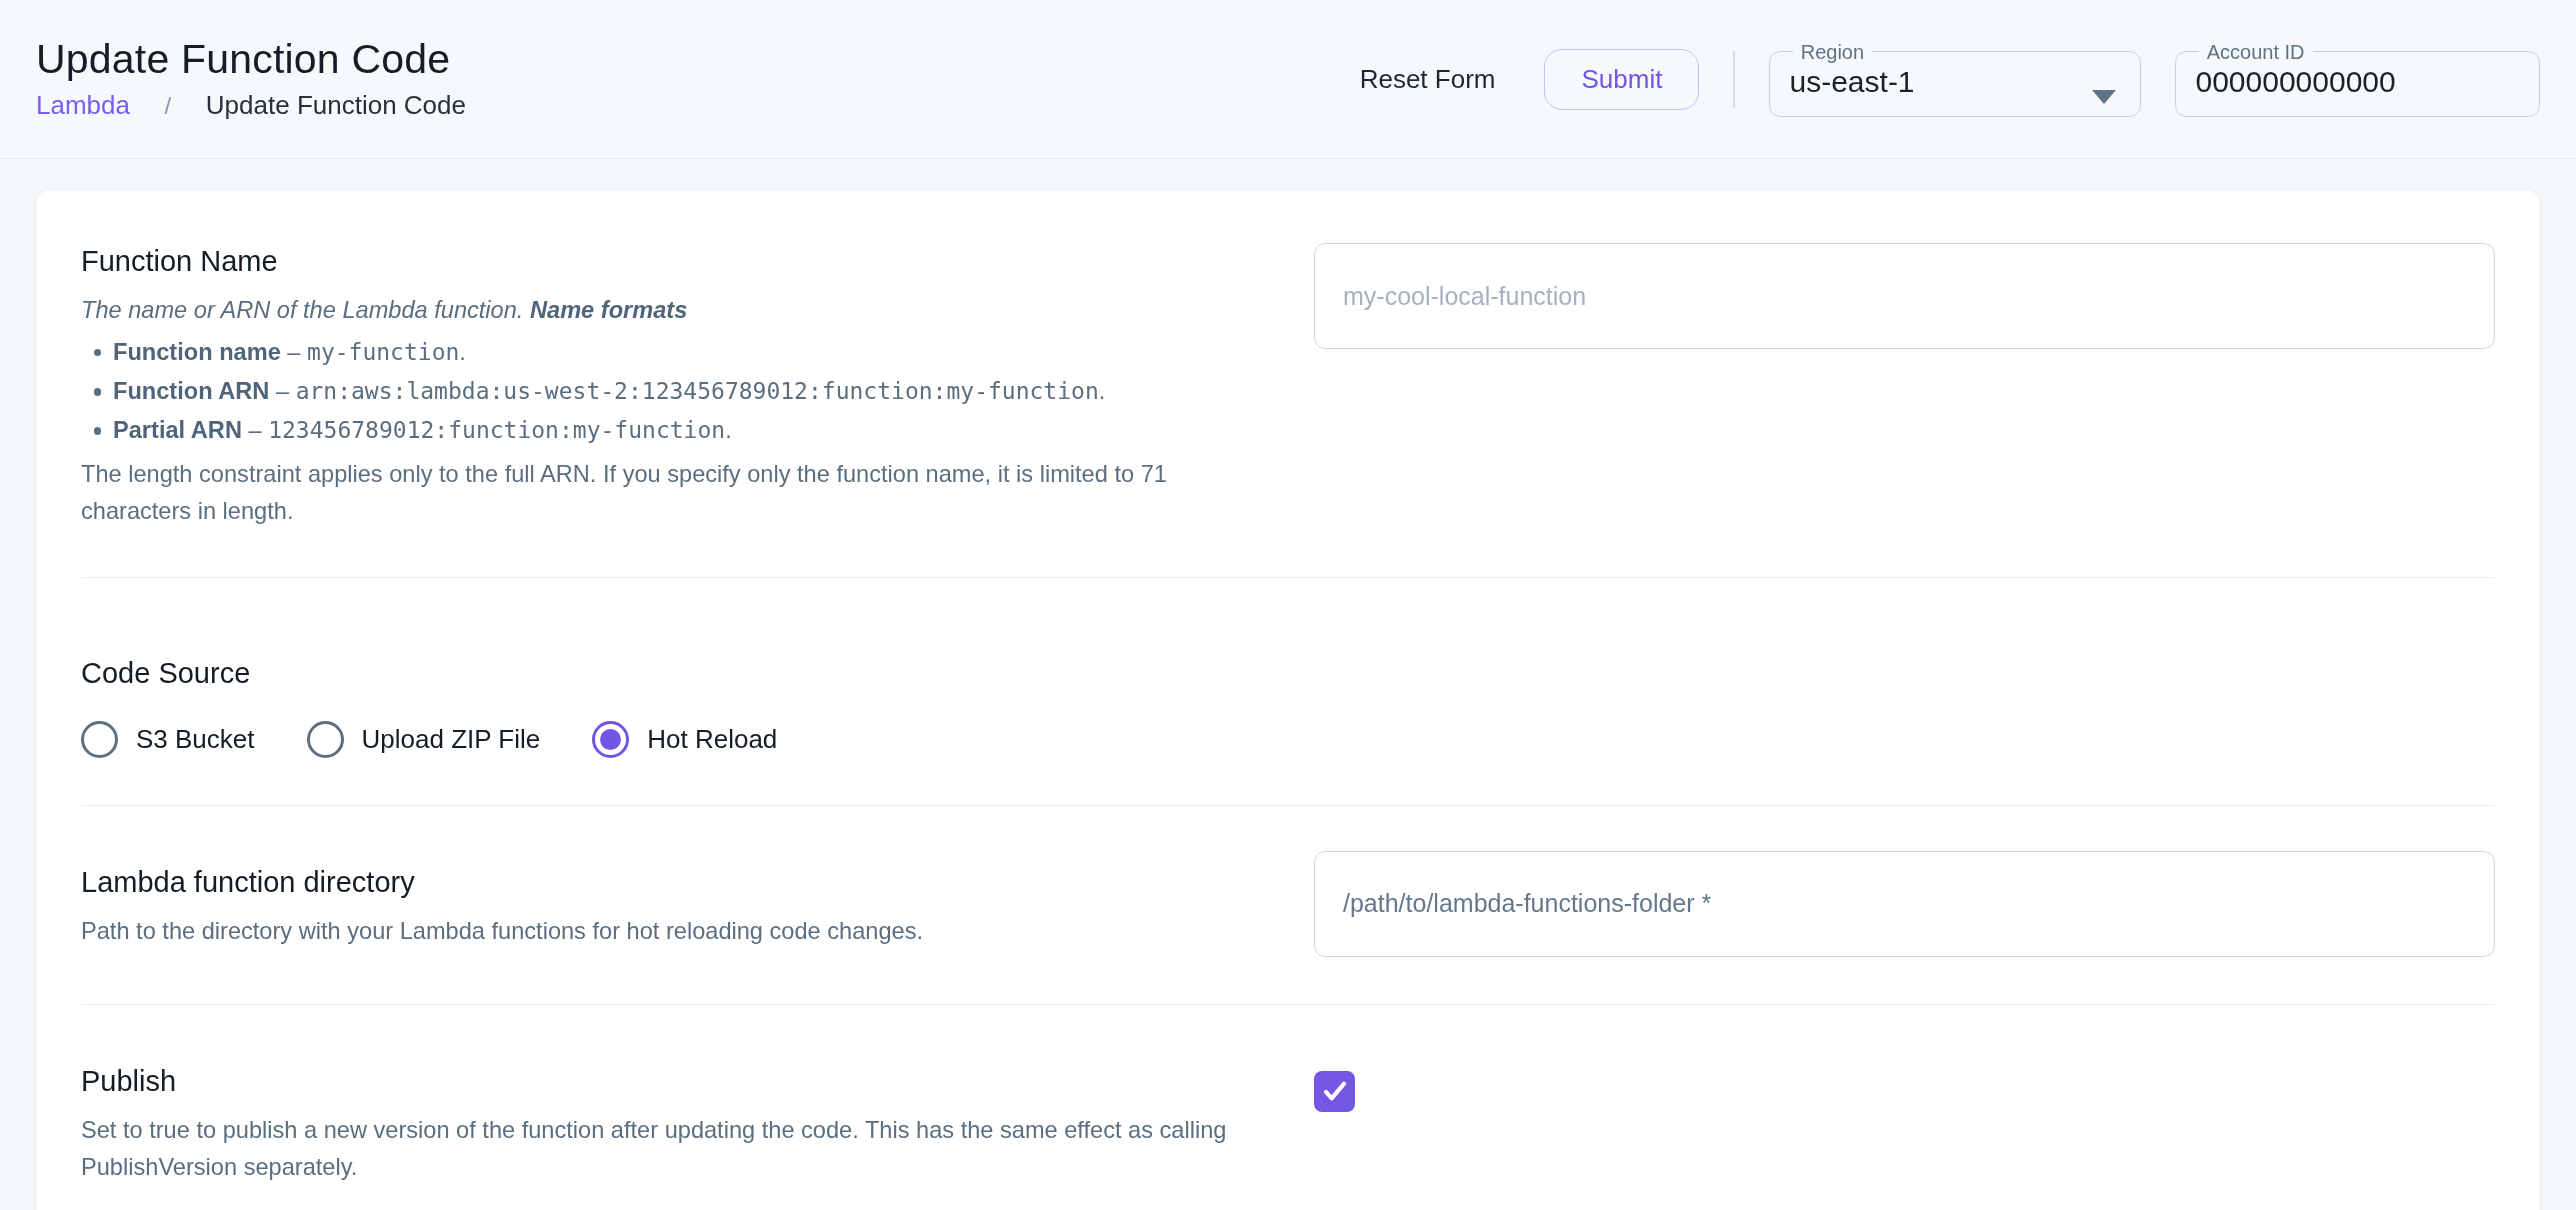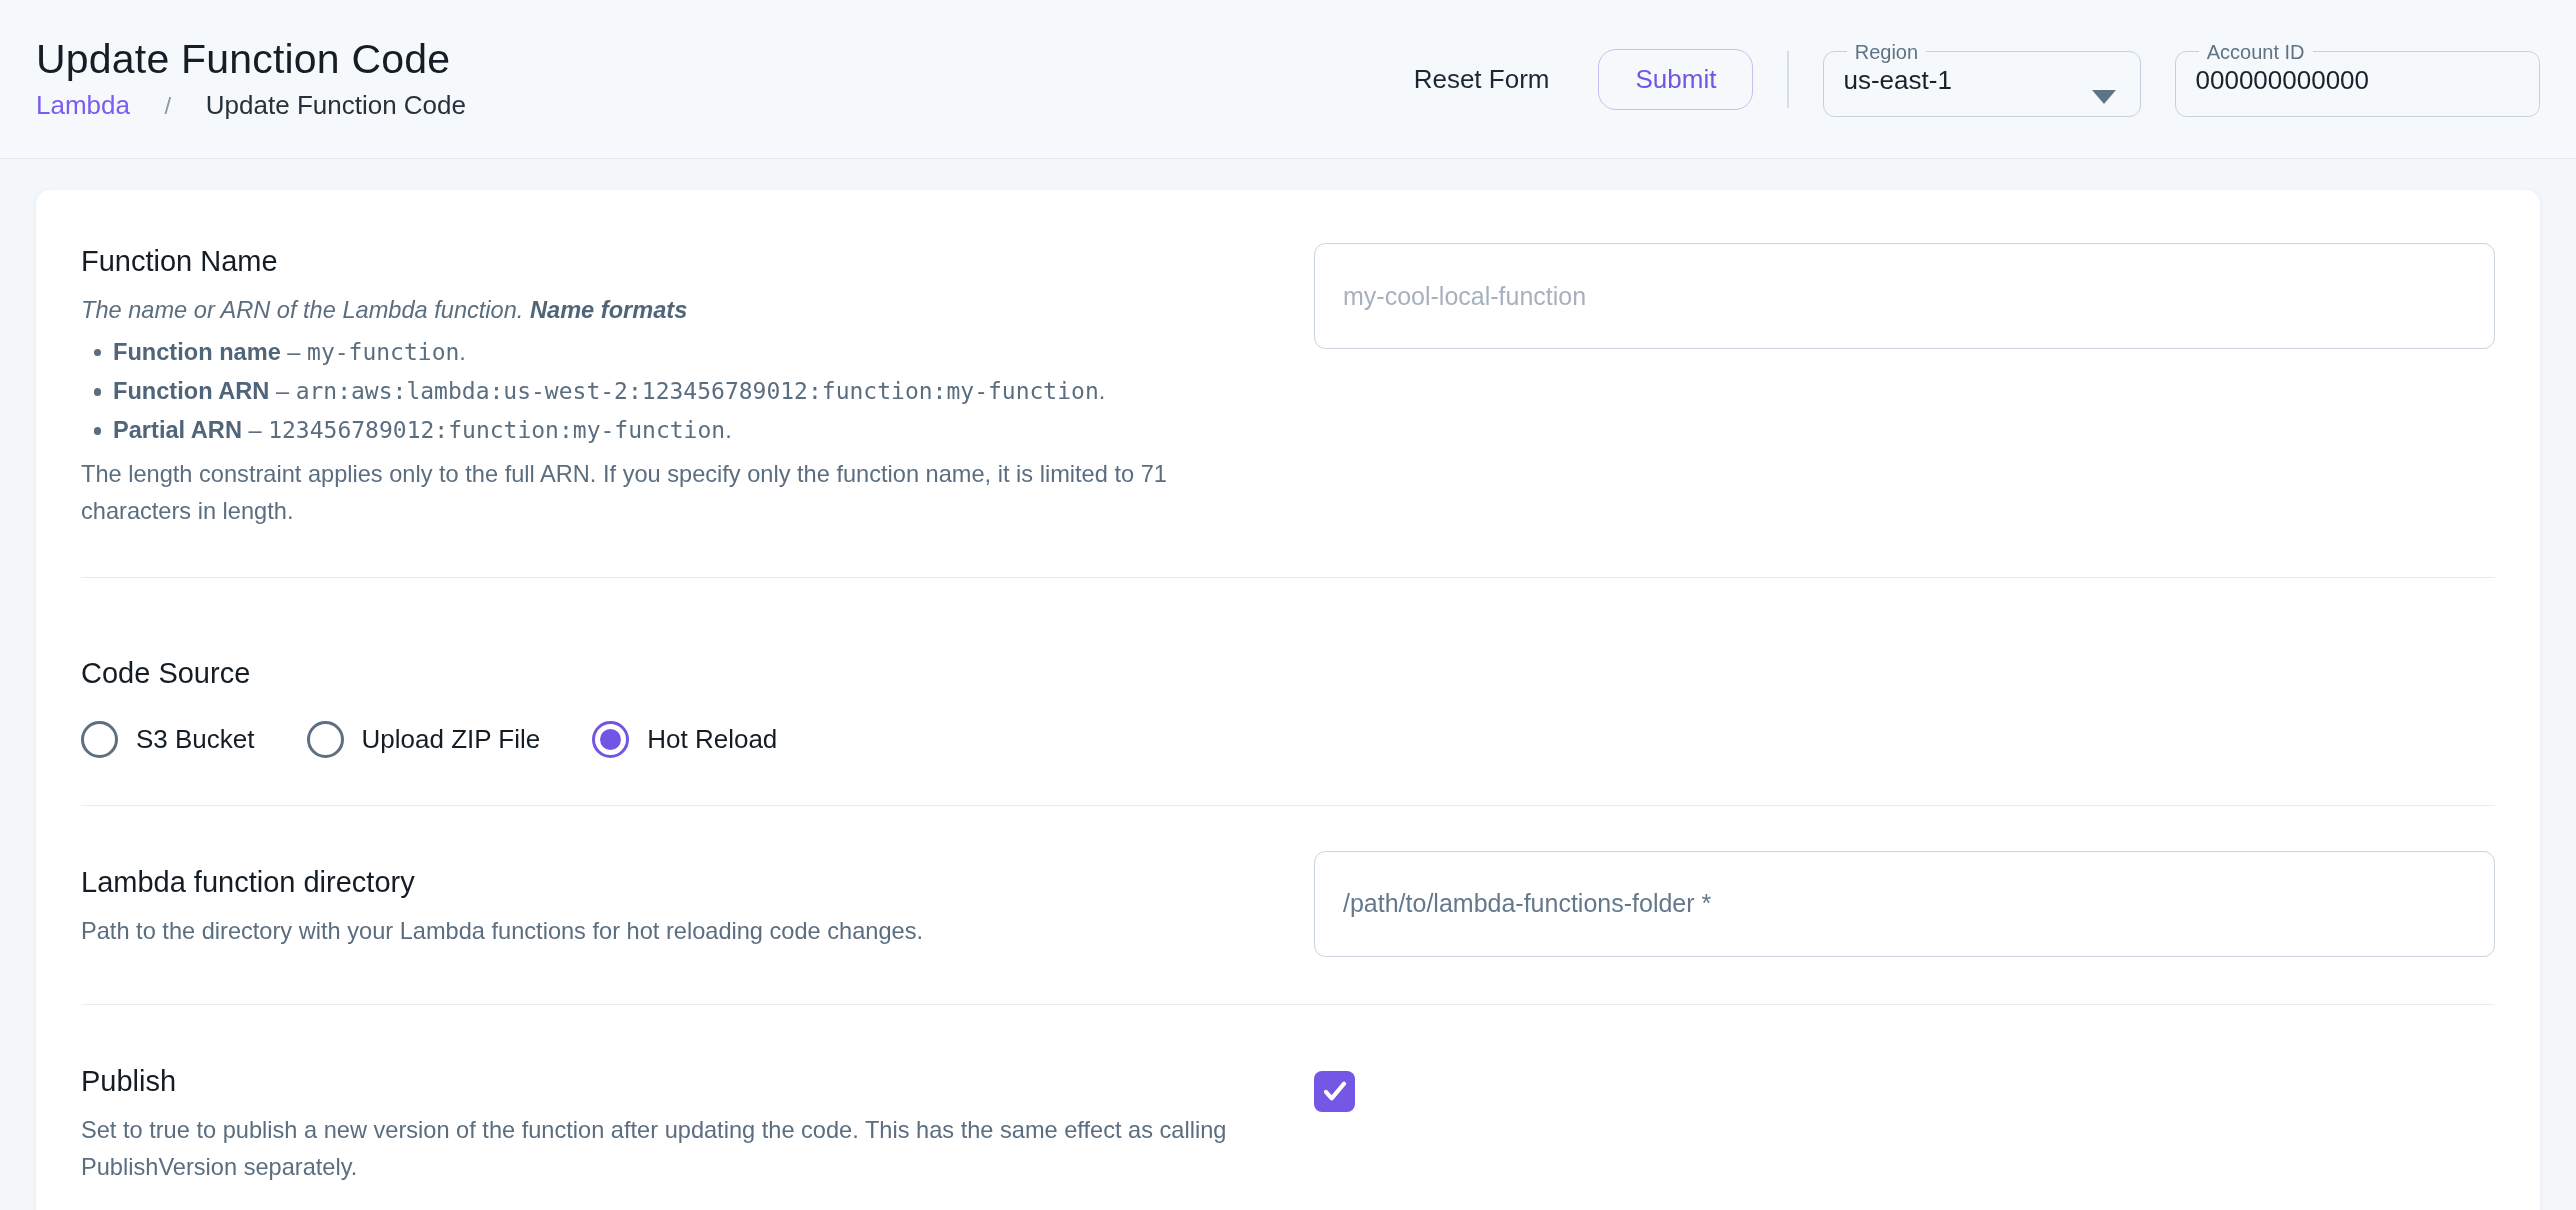--- a/index.html
+++ b/index.html
@@ -79,26 +79,26 @@
     background: transparent;
   }
   fieldset.outlined legend {
     font-size: 20px;
     color: #5f7384;
     padding: 0 8px;
     margin-left: 3.2px;
     line-height: 1;
   }
   .field-value {
-    font-size: 26px;
+    font-size: 30px;
     color: #18222c;
     margin-top: 3.2px;
     white-space: nowrap;
   }
-  .region-field { width: 318px; cursor: pointer; }
+  .region-field { width: 372px; cursor: pointer; }
   .account-field { width: 365px; margin-left: 34px; }
   .chevron-down {
     position: absolute;
     right: 24px;
     top: 28px;
     width: 0; height: 0;
     border-left: 12px solid transparent;
     border-right: 12px solid transparent;
     border-top: 14px solid #5f7384;
   }

